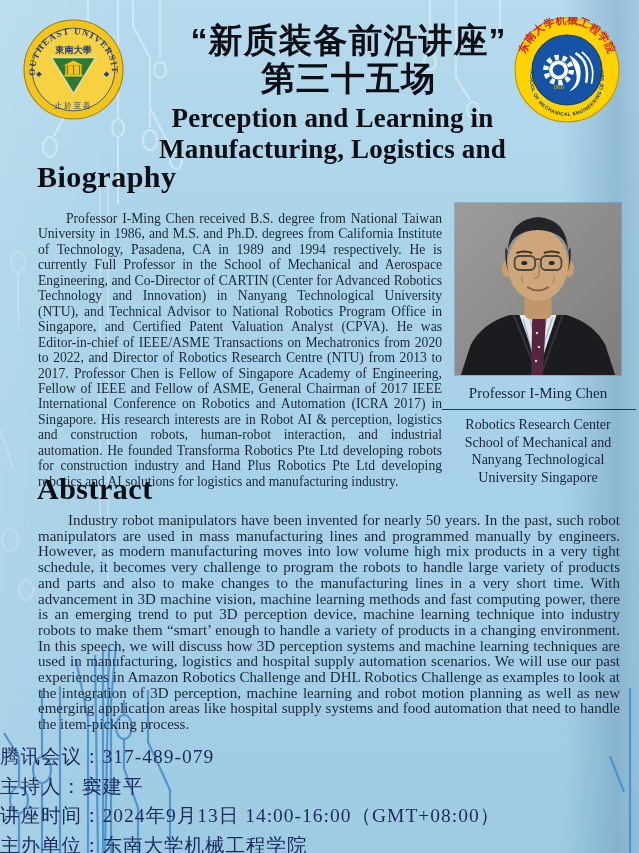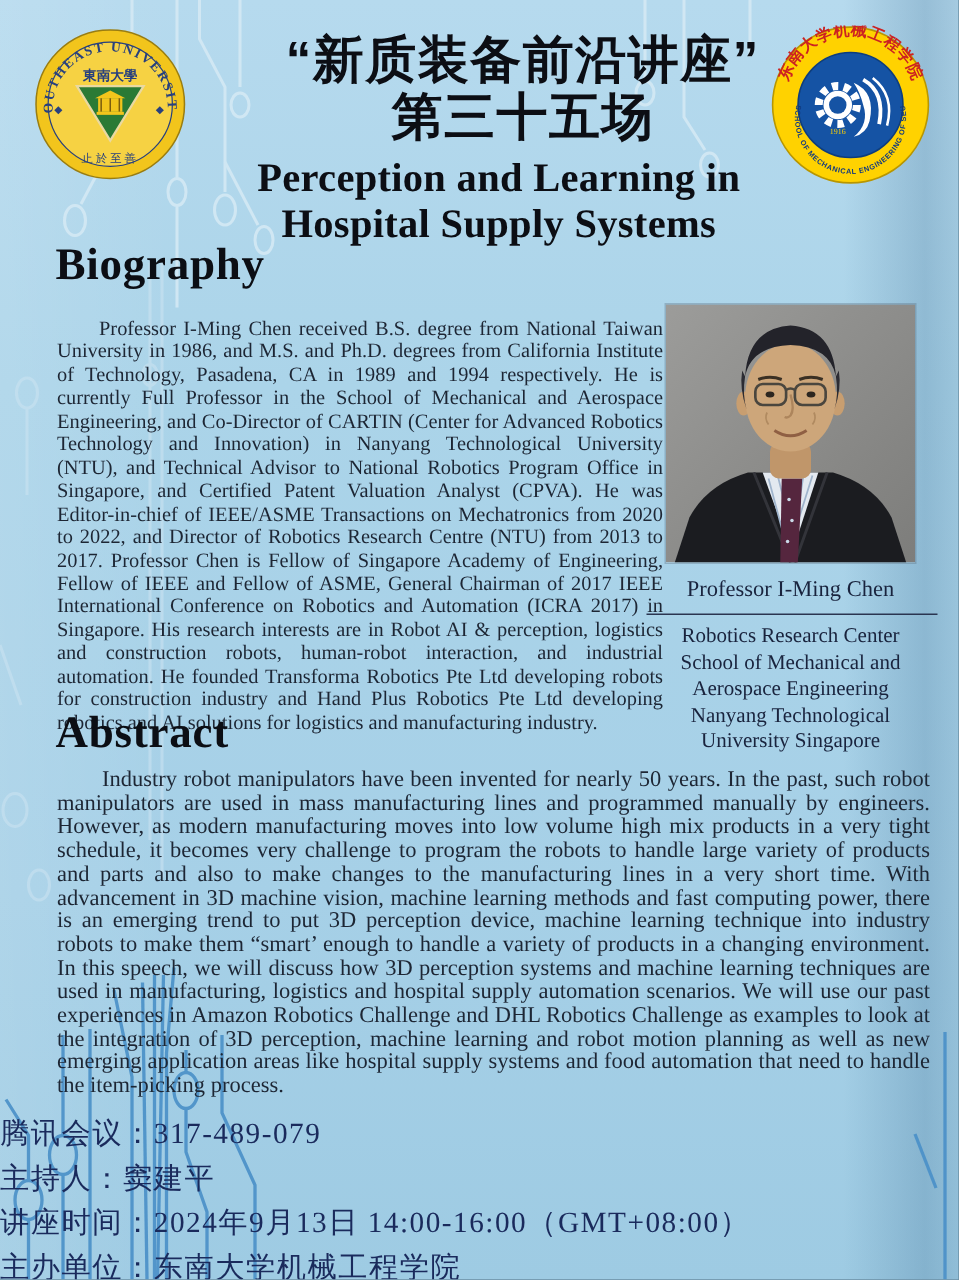--- a/index.html
+++ b/index.html
@@ -33,21 +33,21 @@
     position:absolute;left:38px;top:201px;width:404px;
     font-size:13.6px;line-height:15.45px;color:#1d2634;
     text-align:justify;text-indent:28px;margin-top:10px;
   }
   .abstract-text{
     position:absolute;left:38px;top:513px;width:582px;
     font-size:15px;line-height:15.7px;color:#1d2634;
     text-align:justify;text-indent:30px;
   }
 
-  .right-col{position:absolute;left:429px;top:203px;width:196px;text-align:center;color:#19233d;}
+  .right-col{position:absolute;left:440px;top:203px;width:196px;text-align:center;color:#19233d;}
   .photo-frame{width:166px;height:172px;margin:0 auto;display:block;box-shadow:0 0 0 1px rgba(90,110,125,.35);}
   .caption{margin-top:9px;font-size:15px;line-height:18px;color:#19233d;}
   .divider{margin:7px 0 6px 2px;border:none;border-top:1.6px solid #2a3550;width:194px;}
   .affil{font-size:14px;line-height:17.6px;color:#19233d;}
 
   .footer{position:absolute;left:0;top:706px;width:639px;color:#1a2a5c;margin-top:36px;}
   .footer-line{font-size:19.5px;line-height:29.5px;letter-spacing:1px;}
 </style>
 </head>
 <body>
@@ -151,21 +151,21 @@
       <path d="M64,33 Q78,44 73,63" stroke="#ffffff" stroke-width="1.6" fill="none"></path>
     </g>
     <text x="42" y="68" text-anchor="middle" font-size="5" fill="#ffd200">1916</text>
   </svg>
 
   <div class="title-block">
     <div class="cn-line">“新质装备前沿讲座”</div>
     <div class="cn-line">第三十五场</div>
     <div class="en-block">
       <div class="en-line">Perception and Learning in</div>
-      <div class="en-line">Hospital Supply Systems</div>
+      <div class="en-line">Manufacturing, Logistics and</div>
     </div>
   </div>
 
   <div class="section-heading heading-bio">Biography</div>
   <div class="bio-text">Professor I-Ming Chen received B.S. degree from National Taiwan University in 1986, and M.S. and Ph.D. degrees from California Institute of Technology, Pasadena, CA in 1989 and 1994 respectively. He is currently Full Professor in the School of Mechanical and Aerospace Engineering, and Co-Director of CARTIN (Center for Advanced Robotics Technology and Innovation) in Nanyang Technological University (NTU), and Technical Advisor to National Robotics Program Office in Singapore, and Certified Patent Valuation Analyst (CPVA). He was Editor-in-chief of IEEE/ASME Transactions on Mechatronics from 2020 to 2022, and Director of Robotics Research Centre (NTU) from 2013 to 2017. Professor Chen is Fellow of Singapore Academy of Engineering, Fellow of IEEE and Fellow of ASME, General Chairman of 2017 IEEE International Conference on Robotics and Automation (ICRA 2017) in Singapore. His research interests are in Robot AI &amp; perception, logistics and construction robots, human-robot interaction, and industrial automation. He founded Transforma Robotics Pte Ltd developing robots for construction industry and Hand Plus Robotics Pte Ltd developing robotics and AI solutions for logistics and manufacturing industry.</div>
 
   <div class="right-col">
     <svg class="photo-frame" viewBox="0 0 170 172" preserveAspectRatio="none">
       <defs>
         <linearGradient id="gbg" x1="0" y1="0" x2="1" y2="1">
@@ -197,21 +197,20 @@
       <ellipse cx="99" cy="60" rx="3" ry="2" fill="#2c2620"></ellipse>
       <path d="M85,60 q3,10 0,14 q-2,2 -4,1" stroke="#ad855c" stroke-width="1.6" fill="none"></path>
       <path d="M74,84 Q85,91 96,84" stroke="#8f5f43" stroke-width="2" fill="none"></path>
       <path d="M70,80 q-3,-4 -1,-8 M100,80 q3,-4 1,-8" stroke="#b08a60" stroke-width="1.2" fill="none"></path>
     </svg>
     <div class="caption">Professor I-Ming Chen</div>
     <hr class="divider">
     <div class="affil">
       <div>Robotics Research Center</div>
       <div>School of Mechanical and</div>
-      <div>Aerospace Engineering</div>
       <div>Nanyang Technological</div>
       <div>University Singapore</div>
     </div>
   </div>
 
   <div class="section-heading heading-abs">Abstract</div>
   <div class="abstract-text">Industry robot manipulators have been invented for nearly 50 years. In the past, such robot manipulators are used in mass manufacturing lines and programmed manually by engineers. However, as modern manufacturing moves into low volume high mix products in a very tight schedule, it becomes very challenge to program the robots to handle large variety of products and parts and also to make changes to the manufacturing lines in a very short time. With advancement in 3D machine vision, machine learning methods and fast computing power, there is an emerging trend to put 3D perception device, machine learning technique into industry robots to make them “smart’ enough to handle a variety of products in a changing environment. In this speech, we will discuss how 3D perception systems and machine learning techniques are used in manufacturing, logistics and hospital supply automation scenarios. We will use our past experiences in Amazon Robotics Challenge and DHL Robotics Challenge as examples to look at the integration of 3D perception, machine learning and robot motion planning as well as new emerging application areas like hospital supply systems and food automation that need to handle the item-picking process.</div>
 
   <div class="footer">
     <div class="footer-line">腾讯会议：317-489-079</div>

